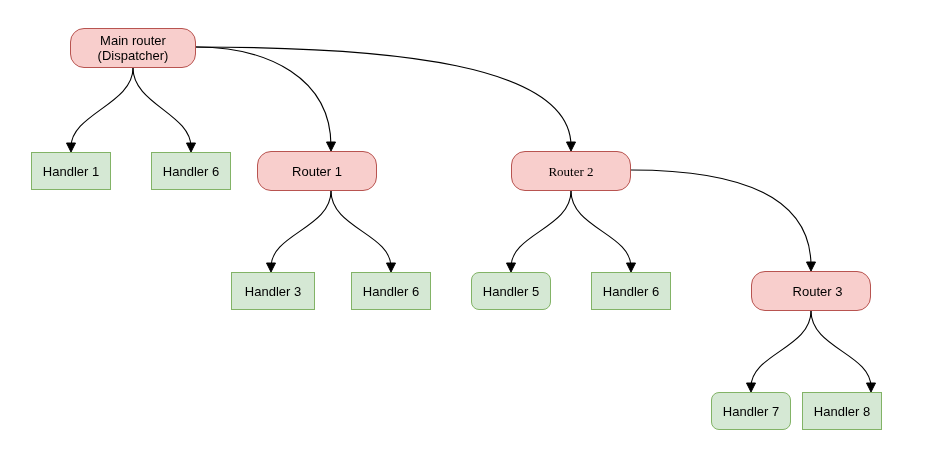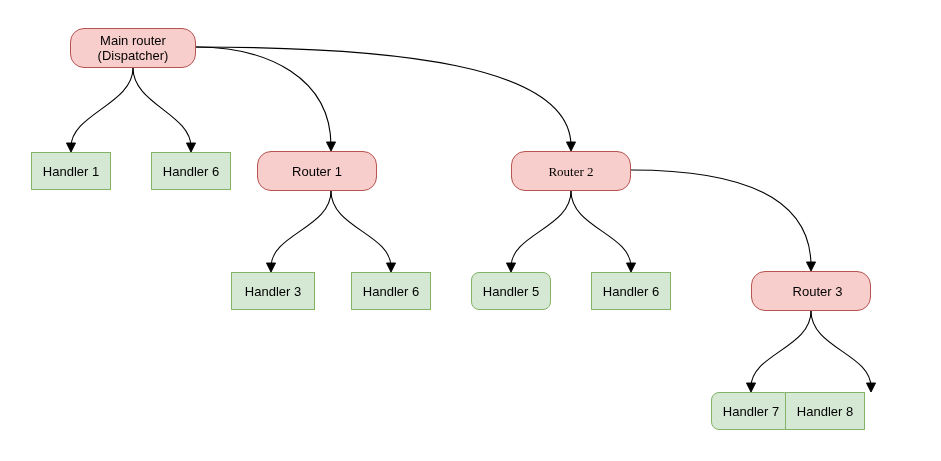--- a/index.html
+++ b/index.html
@@ -102,16 +102,16 @@
       <div class="node node-handler" style="left: 31px; top: 152px; width: 80px; height: 38px;"><span>Handler 1</span></div>
       <div class="node node-handler" style="left: 151px; top: 152px; width: 80px; height: 38px;"><span>Handler 6</span></div>
       <div class="node node-router" style="left: 257px; top: 151px; width: 120px; height: 40px;"><span>Router 1</span></div>
       <div class="node node-router" style="left: 511px; top: 151px; width: 120px; height: 40px; font-family: Liberation Serif, serif;"><span>Router 2</span></div>
       <div class="node node-handler" style="left: 231px; top: 272px; width: 84px; height: 38px;"><span>Handler 3</span></div>
       <div class="node node-handler" style="left: 351px; top: 272px; width: 80px; height: 38px;"><span>Handler 6</span></div>
       <div class="node node-handler" style="left: 471px; top: 272px; width: 80px; height: 38px; border-radius: 8px;"><span>Handler 5</span></div>
       <div class="node node-handler" style="left: 591px; top: 272px; width: 80px; height: 38px;"><span>Handler 6</span></div>
       <div class="node node-router" style="left: 751px; top: 271px; width: 120px; height: 40px; padding-left: 13px;"><span>Router 3</span></div>
       <div class="node node-handler" style="left: 711px; top: 392px; width: 80px; height: 38px; border-radius: 8px;"><span>Handler 7</span></div>
-      <div class="node node-handler" style="left: 785px; top: 392px; width: 80px; height: 38px;"><span>Handler 8</span></div>
+      <div class="node node-handler" style="left: 802px; top: 392px; width: 80px; height: 38px;"><span>Handler 8</span></div>
     </div>
 
 </div>
 
 </body></html>

